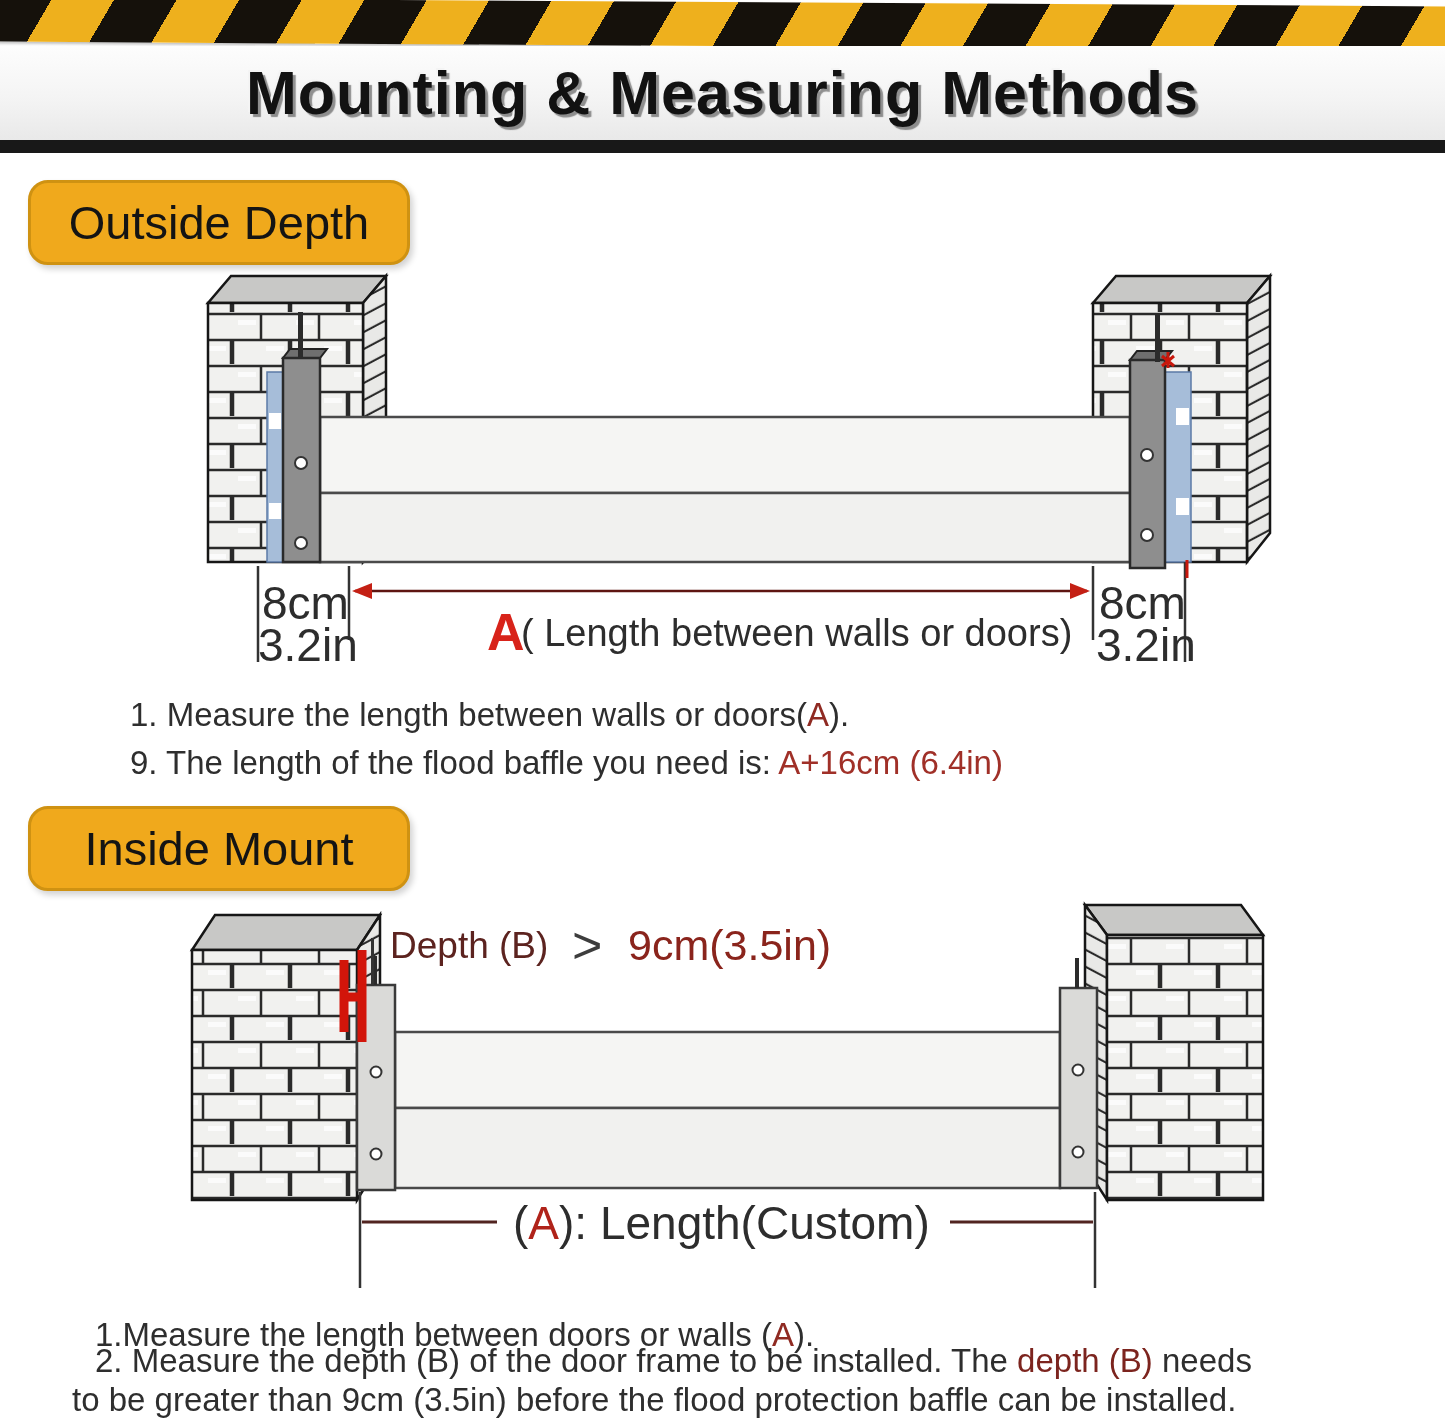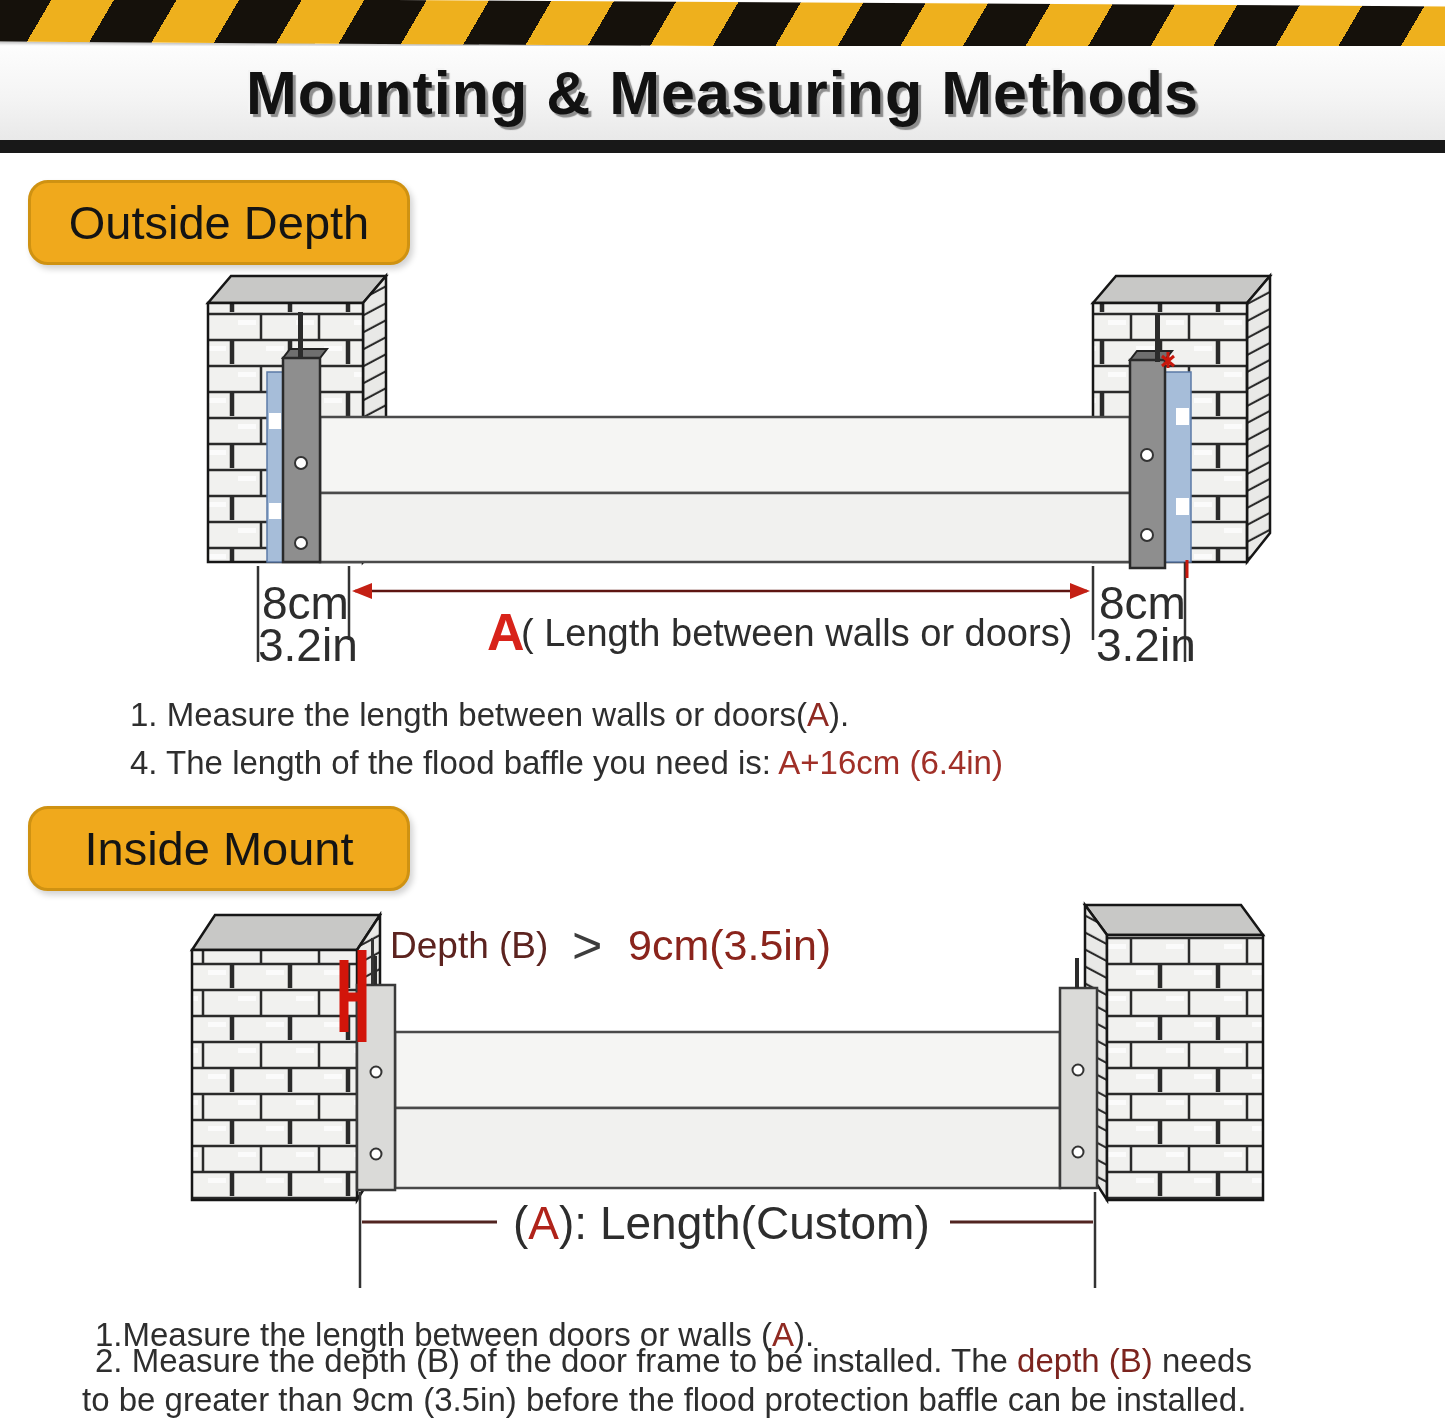--- a/index.html
+++ b/index.html
@@ -37,21 +37,21 @@
   .diagram{position:absolute;left:0;}
   #outside-svg{top:258px;}
   #inside-svg{top:893px;}
   svg text{font-family:"Liberation Sans", sans-serif;}
   
   .instr{position:absolute;font-size:33px;color:#2e2e2e;white-space:nowrap;}
   #out-step1{left:130px;top:696px;}
   #out-step2{left:130px;top:744px;}
   #in-step1{left:95px;top:1316px;text-align:right;}
   #in-step2a{left:95px;top:1342px;}
-  #in-step2b{left:72px;top:1381px;margin-left:10px;}
+  #in-step2b{left:72px;top:1381px;}
   .red-a{color:#8f2a22;}
   .red{color:#a03028;margin-top:20px;}
   .maroon{color:#7c241e;}
 </style>
 </head>
 <body>
 
 <div class="page">
 
   <div class="tape"></div>
@@ -130,21 +130,21 @@
       <text x="262" y="619" font-size="46" fill="#2d2d2d">8cm</text>
       <text x="258" y="661" font-size="46" fill="#2d2d2d">3.2in</text>
       <text x="1099" y="619" font-size="46" fill="#2d2d2d">8cm</text>
       <text x="1096" y="661" font-size="46" fill="#2d2d2d">3.2in</text>
       <text x="487" y="650" font-size="52" font-weight="bold" fill="#d8231a">A</text>
       <text x="521" y="646" font-size="38" fill="#2d2d2d">( Length between walls or doors)</text>
     </g>
   </svg>
 
   <div class="instr" id="out-step1"><span>1. Measure the length between walls or doors(</span><span class="red-a">A</span><span>).</span></div>
-  <div class="instr" id="out-step2"><span>4. The length of the flood baffle you need is: </span><span class="red">A+16cm (6.4in)</span></div>
+  <div class="instr" id="out-step2"><span>9. The length of the flood baffle you need is: </span><span class="red">A+16cm (6.4in)</span></div>
 
   <svg id="inside-svg" class="diagram" width="1445" height="402" viewBox="0 893 1445 402">
     <defs>
       <pattern id="bricks2" width="58" height="52" patternUnits="userSpaceOnUse">
         <rect width="58" height="52" fill="#f1f1ef"></rect>
         <path d="M0 2H58M0 28H58M29 2V28M1 28V52M57 28V52" stroke="#2a2a2a" stroke-width="2.5" fill="none"></path>
         <rect x="6" y="8" width="18" height="5" fill="#ffffff" opacity="0.75"></rect>
         <rect x="34" y="34" width="18" height="5" fill="#ffffff" opacity="0.75"></rect>
       </pattern>
       <pattern id="hatchR2" width="26" height="15" patternUnits="userSpaceOnUse" patternTransform="rotate(-28)">

